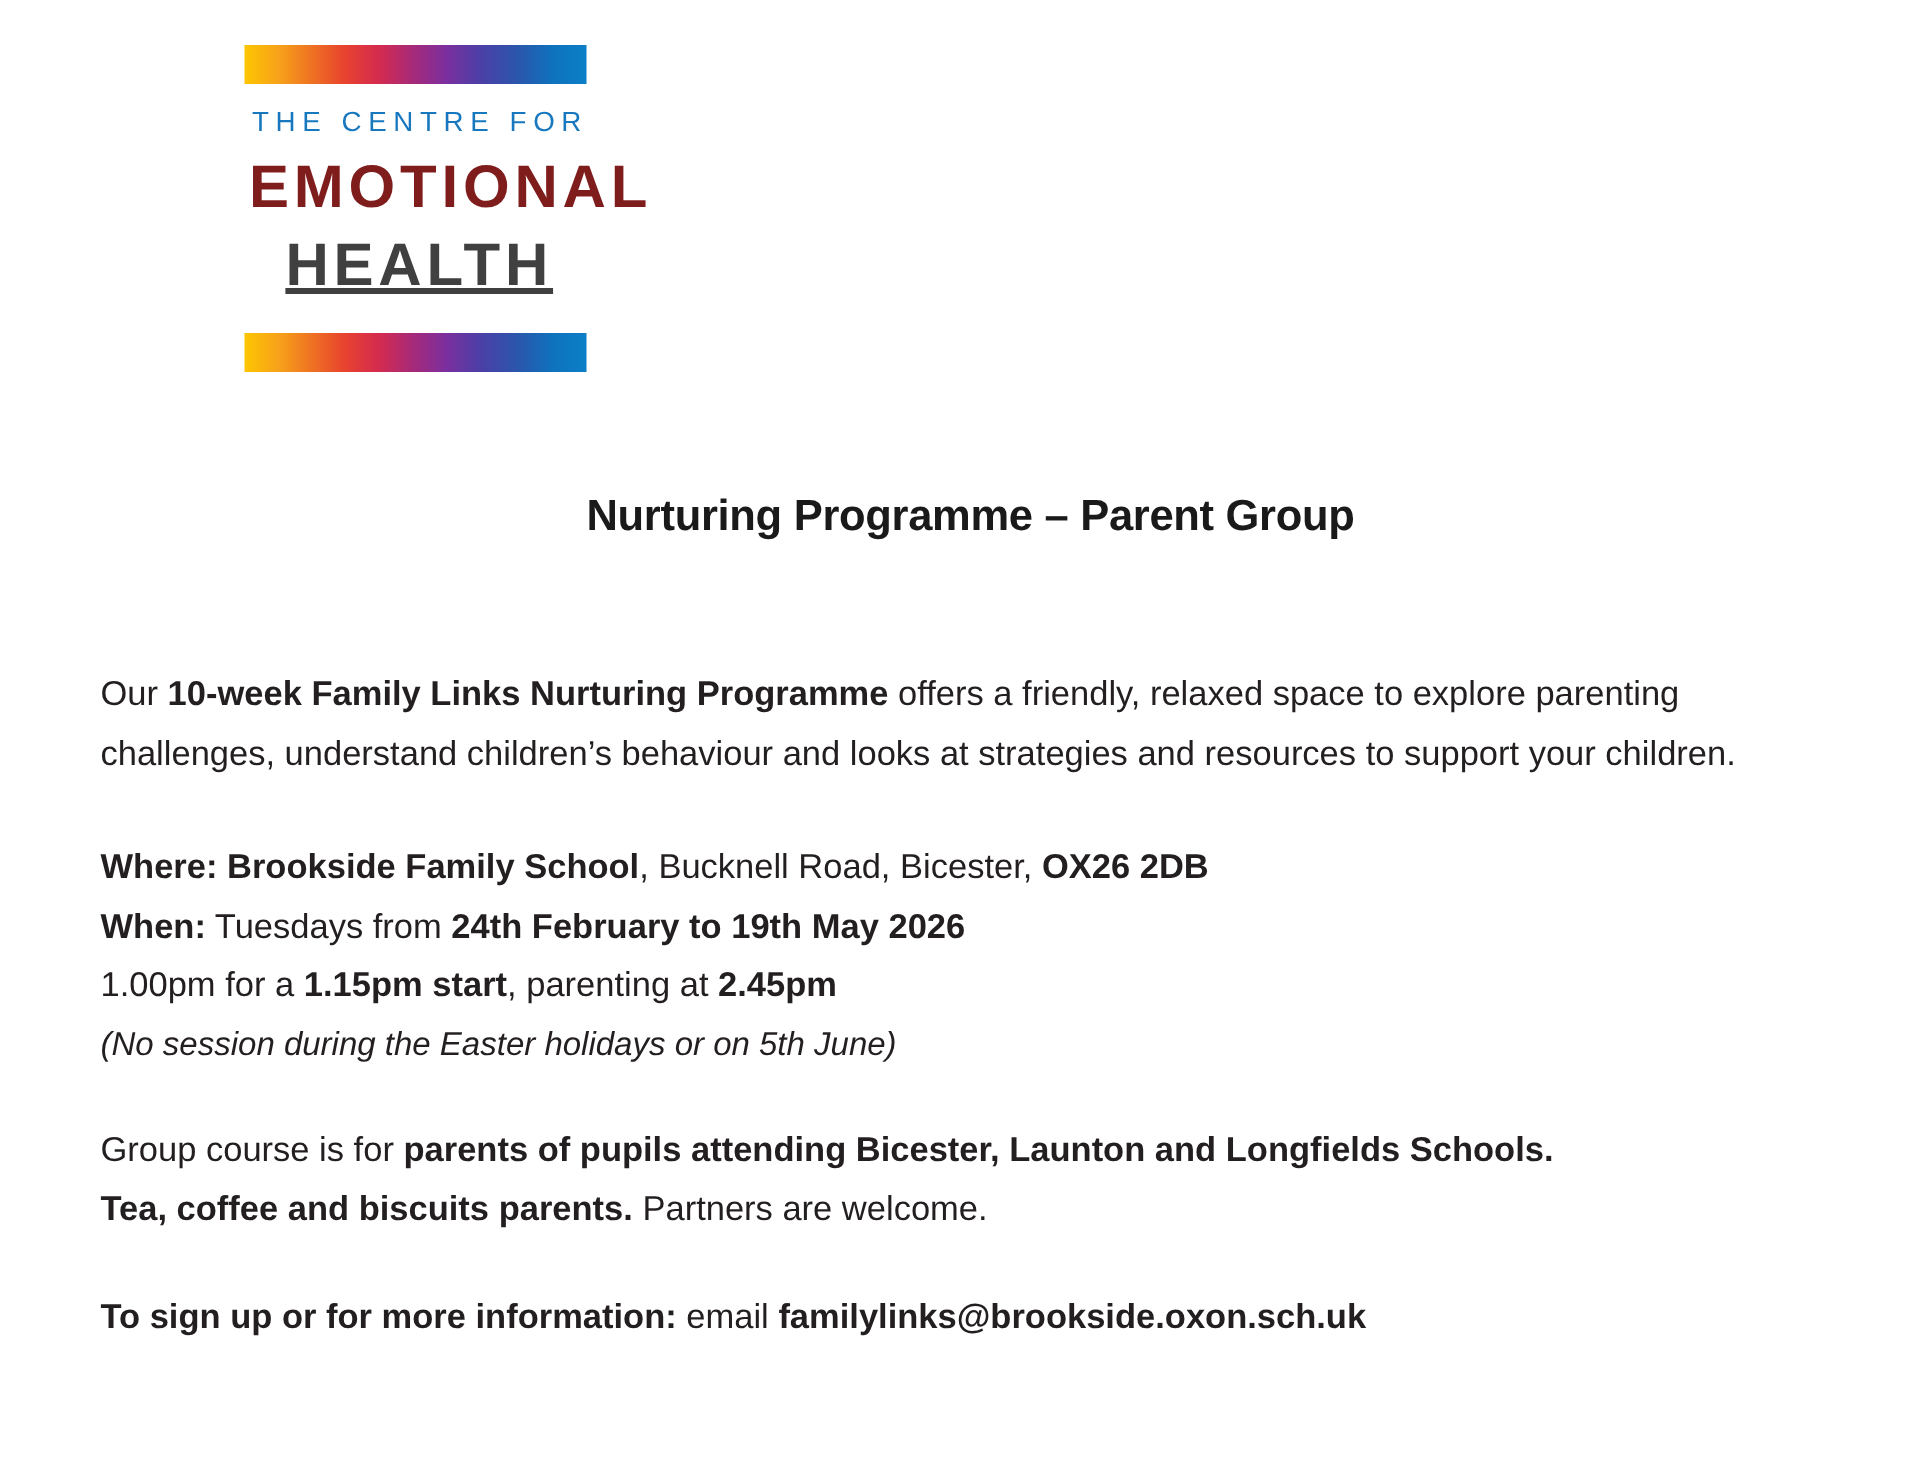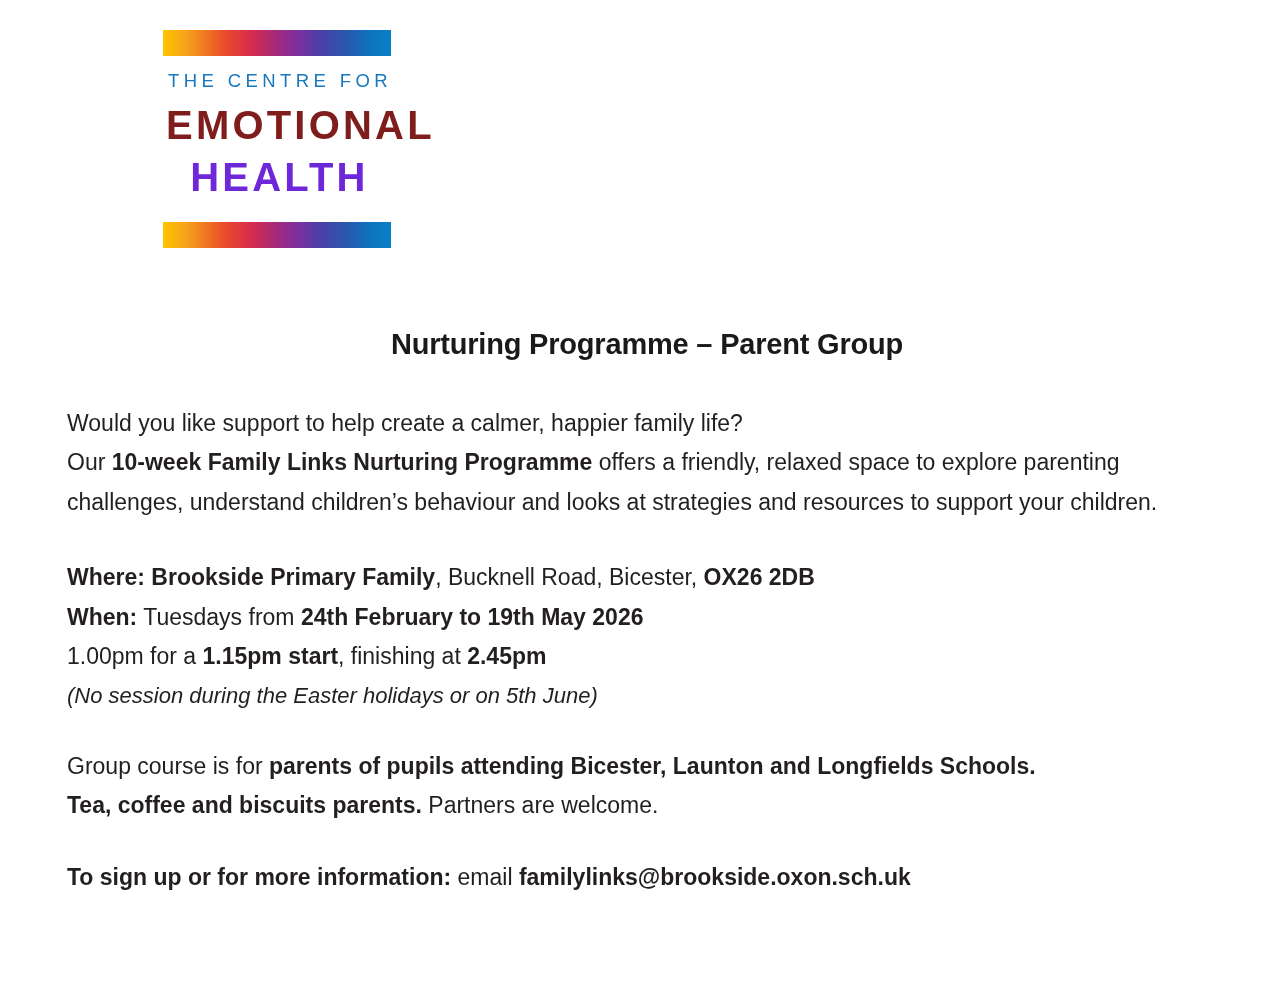--- a/index.html
+++ b/index.html
@@ -62,28 +62,29 @@
   .logo-line2 {
     color: #7f1d1d;
     font-size: 40px;
     letter-spacing: 3.2px;
     font-weight: 700;
     line-height: 1.25;
     padding-left: 3px;
     margin-top: 8px;
   }
   .logo-line3 {
-    color: #6d28d9;
+    color: #404040;
     font-size: 40px;
     letter-spacing: 3.2px;
     font-weight: 700;
     line-height: 1.25;
     padding-left: 3px;
     margin-top: 2px;
     margin-bottom: 10px;
+    text-decoration: underline;
   }
 
   
   .content {
     position: absolute;
     left: 67px;
     top: 326px;
     width: 1160px;
   }
   h1.title {
@@ -128,30 +129,30 @@
     <div class="logo-bar bottom"></div>
   </div>
 
   <div class="content">
 
     <h1 class="title">Nurturing Programme – Parent Group</h1>
 
     <div class="gap-lg"></div>
 
     <p class="para">
-      <span>Would you like support to help create a calmer, happier family life?</span><br>
+      <br>
       <span>Our </span><b>10-week Family Links Nurturing Programme</b><span> offers a friendly, relaxed space to explore parenting challenges, understand children’s behaviour and looks at strategies and resources to support your children.</span>
     </p>
 
     <div class="gap-md"></div>
 
     <p class="para">
-      <b>Where:</b><b> Brookside Primary Family</b><span>, Bucknell Road, Bicester, </span><b>OX26 2DB</b><br>
+      <b>Where:</b><b> Brookside Family School</b><span>, Bucknell Road, Bicester, </span><b>OX26 2DB</b><br>
       <b>When:</b><span> Tuesdays from </span><b>24th February to 19th May 2026</b><br>
-      <span>1.00pm for a </span><b>1.15pm start</b><span>, finishing at </span><b>2.45pm</b>
+      <span>1.00pm for a </span><b>1.15pm start</b><span>, parenting at </span><b>2.45pm</b>
     </p>
     <p class="italic-note">(No session during the Easter holidays or on 5th June)</p>
 
     <div class="gap-sm"></div>
 
     <p class="para">
       <span>Group course is for </span><b>parents of pupils attending Bicester, Launton and Longfields Schools.</b><br>
       <b>Tea, coffee and biscuits parents.</b><span> Partners are welcome.</span>
     </p>
 

